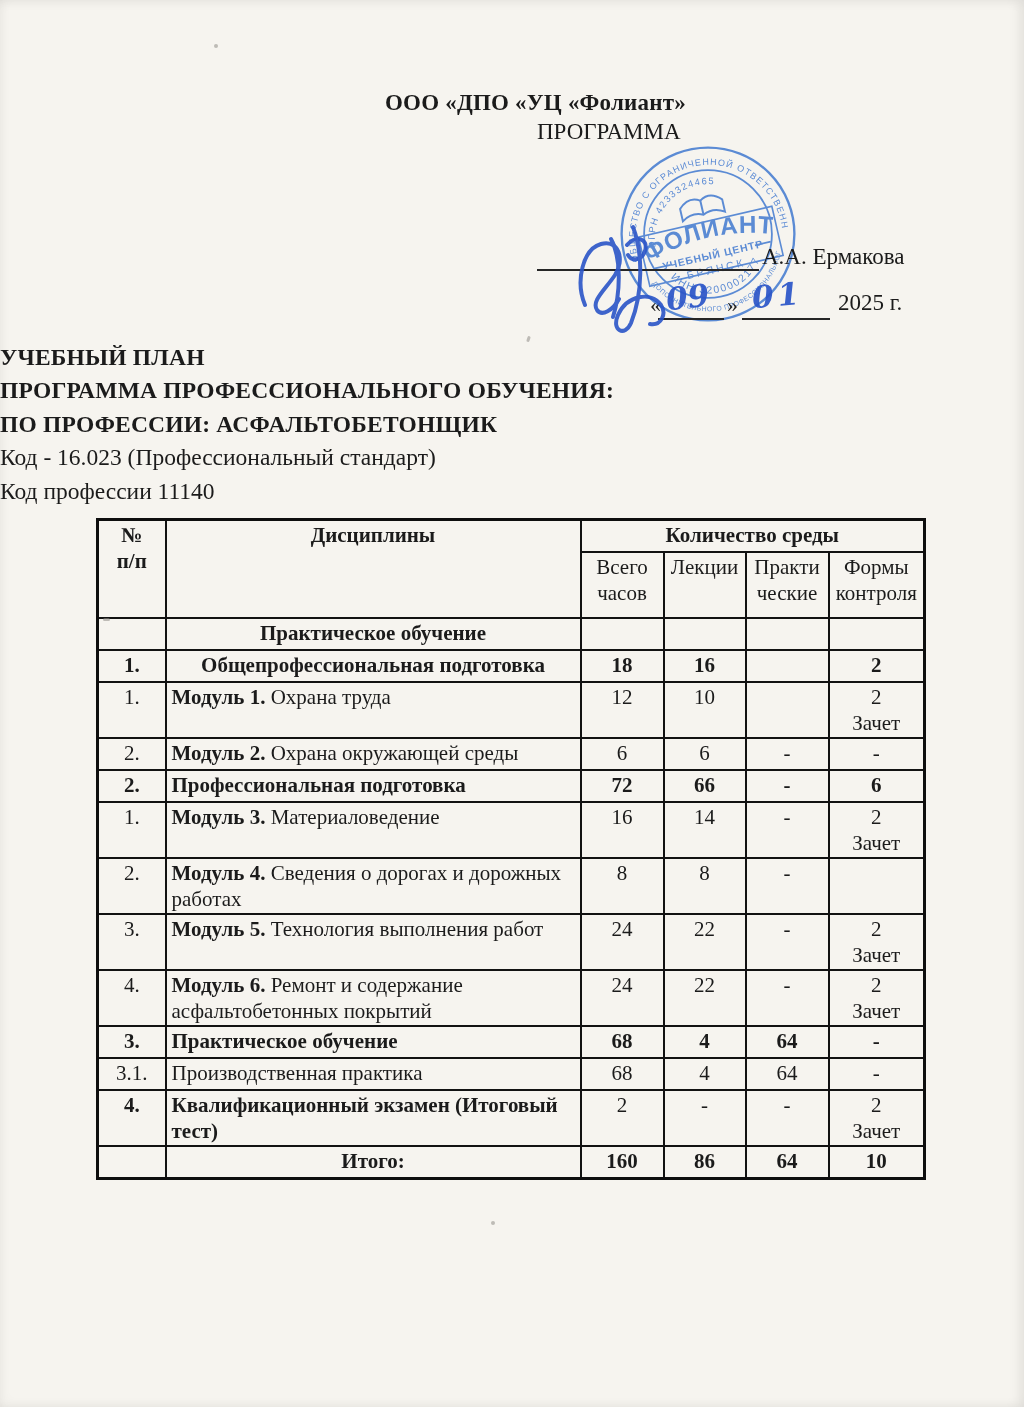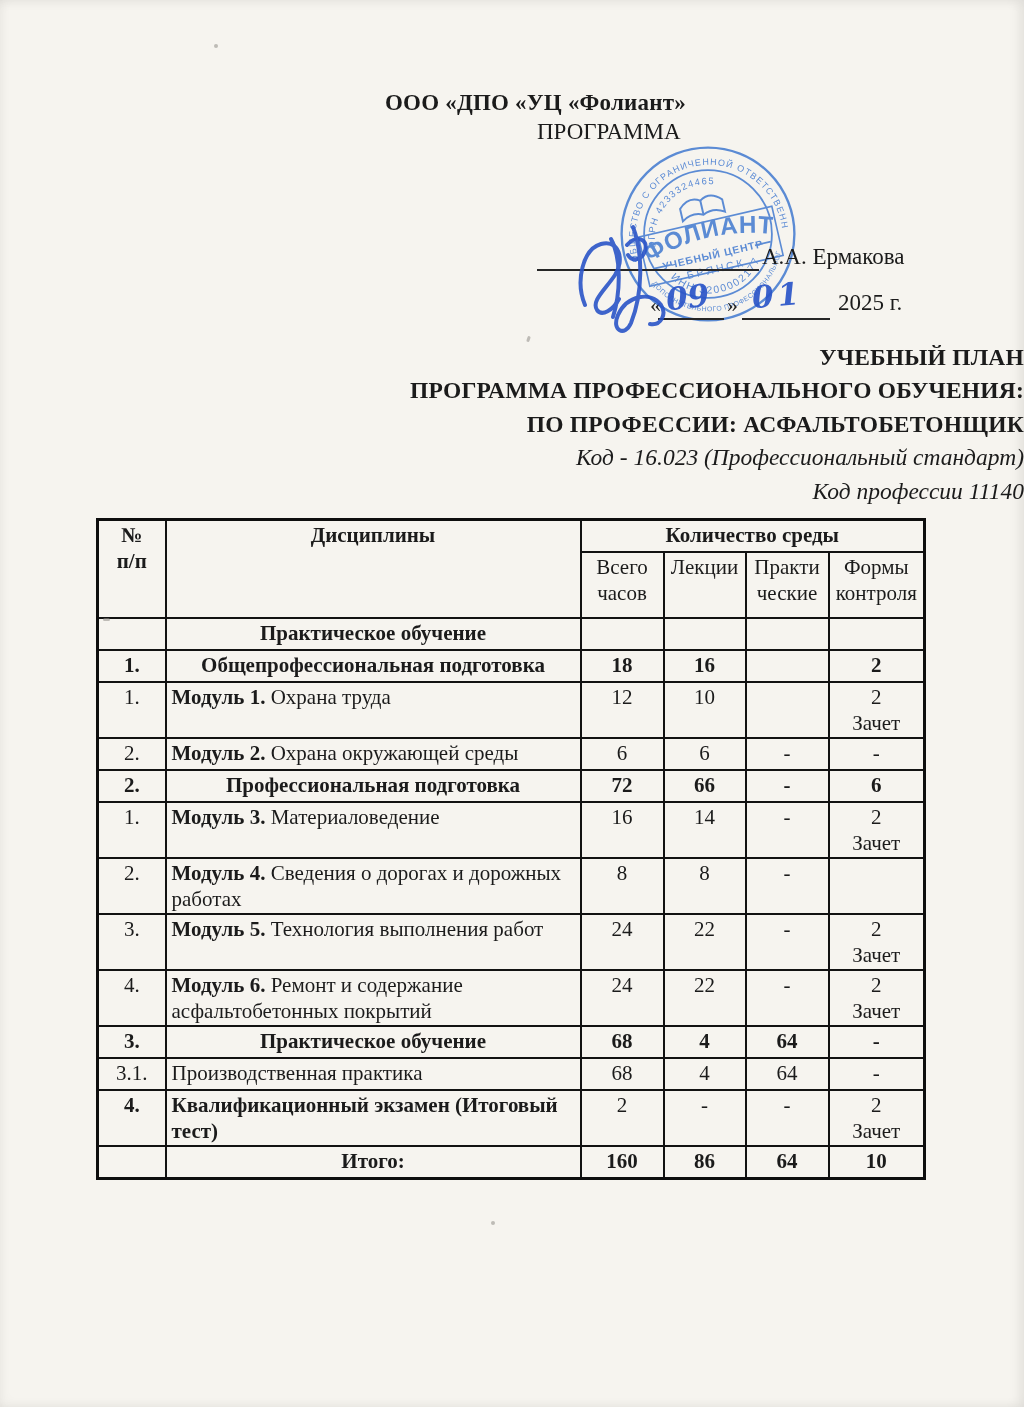--- a/index.html
+++ b/index.html
@@ -21,40 +21,40 @@
   .dq.q1{left:650px;top:292px;}
   .dq.q2{left:727px;top:292px;}
   .dl{position:absolute;border-bottom:2px solid #262626;height:30px;top:288px;}
   .dl.d1{left:658px;width:66px;}
   .dl.d2{left:742px;width:88px;}
   .year{position:absolute;left:838px;top:290px;font-size:23px;text-align:right;}
   .hand{position:absolute;color:#2b55c8;font-family:"DejaVu Serif",serif;font-style:italic;font-weight:bold;font-size:31px;opacity:.92;}
   .hand.day{left:666px;top:279px;transform:rotate(-7deg);}
   .hand.month{left:752px;top:277px;transform:rotate(-5deg);letter-spacing:4px;}
   
-  .title-block{left:0;top:341px;width:1024px;text-align:right;font-size:23.5px;line-height:33.4px;}
+  .title-block{left:0;top:341px;width:1024px;text-align:left;font-size:23.5px;line-height:33.4px;}
   .title-block .t-b{font-weight:bold;letter-spacing:.2px;}
-  .title-block .t-i{font-style:italic;}
+  .title-block .t-i{}
   
   table.plan{position:absolute;left:96px;top:518px;border-collapse:collapse;width:829px;table-layout:fixed;
              font-size:21px;line-height:26px;}
   table.plan th, table.plan td{border:2px solid #121212;padding:1px 5px;vertical-align:top;white-space:pre-line;overflow:hidden;}
   table.plan{border:3px solid #0e0e0e;}
   col.c-num{width:68px;} col.c-name{width:415px;} col.c-tot{width:83px;} col.c-lec{width:82px;} col.c-prac{width:83px;} col.c-ctrl{width:96px;}
   thead th{font-weight:bold;text-align:center;vertical-align:middle;}
   thead tr.h1 th{height:28px;}
   thead tr.h2 th{height:62px;font-weight:normal;}
   thead th.b{font-weight:bold;}
   td.num{text-align:center;}
   td.val{text-align:center;}
   td.name .b{font-weight:bold;}
   tr.group td.name, tr.total td.name{text-align:center;font-weight:bold;}
   tr.group td.num, tr.section td.num, tr.exam td.num, tr.total td.num{font-weight:bold;}
   tr.group td.val, tr.section td.val, tr.total td.val{font-weight:bold;}
-  tr.section td.name{font-weight:bold;text-align:center;}
+  tr.section td.name{font-weight:bold;}
   tr.exam td.name{font-weight:bold;}
   tr.mh td{height:52px;}  tr.sh td{height:28px;}
   
   .stamp{left:618px;top:144px;width:180px;height:180px;opacity:.85;}
   
   .signature{left:575px;top:213px;width:125px;height:125px;}
   
   .speck{position:absolute;background:#8f8d86;border-radius:50%;opacity:.55;}
 </style>
 </head>

